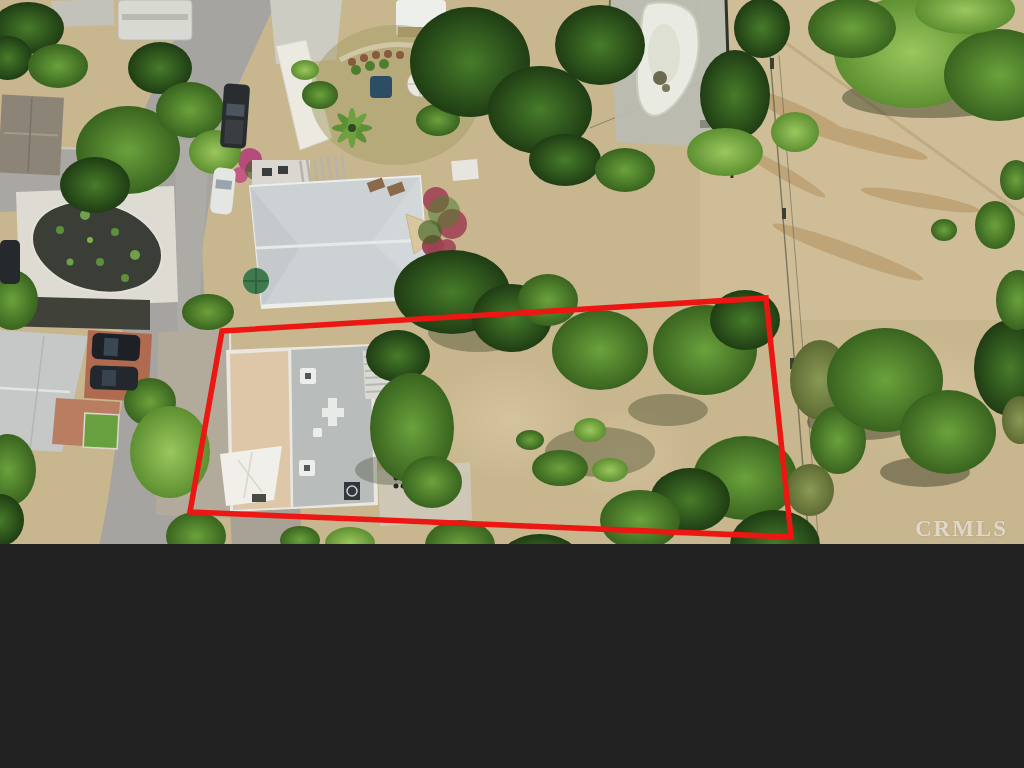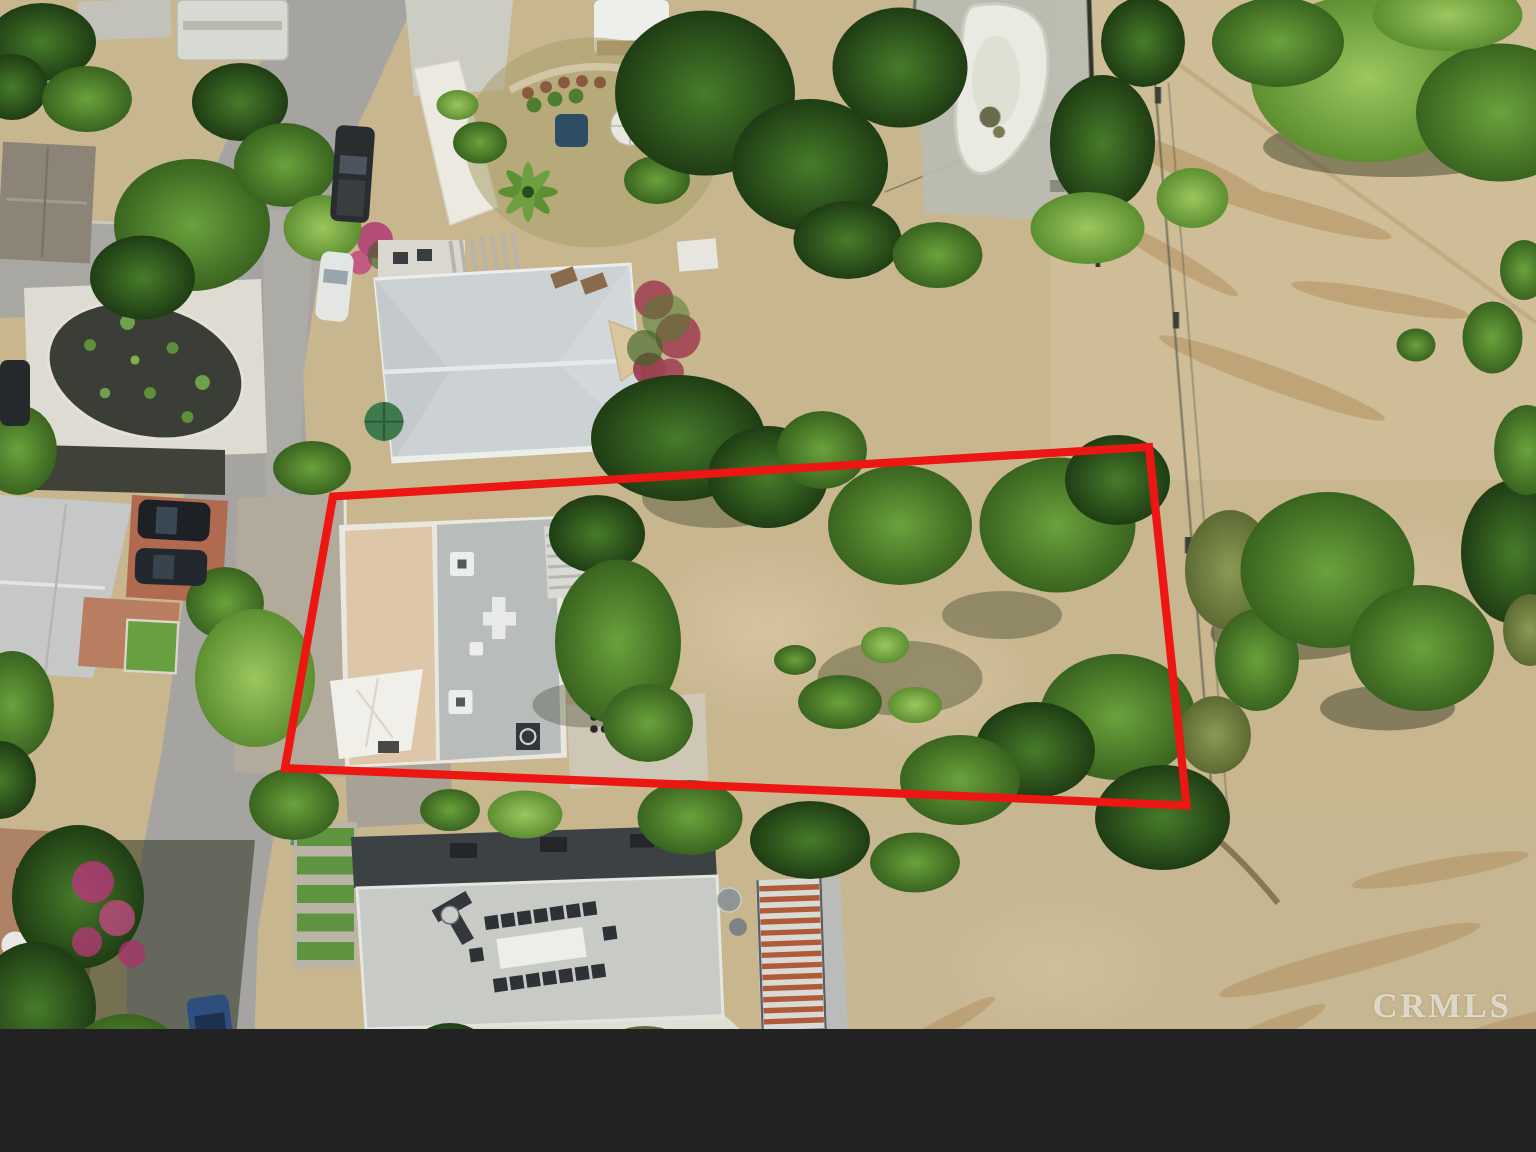--- a/index.html
+++ b/index.html
@@ -1,17 +1,17 @@
 <!DOCTYPE html>
 <html style="--c-boundary: #ec1612; --c-watermark: rgba(255,255,255,0.58); --c-dirt: #c8b68f; --c-road: #a5a4a0; --c-roof_gray: #ccd2d3; --c-roof_tan: #ddc7a8; --c-tree_dark: #2f551d; --c-tree_mid: #4c7c2b; --c-tree_light: #7fb04a;"><head>
 <meta charset="utf-8">
 <style>
   html,body{margin:0;padding:0;background:#222;}
   .stage{
-    position:relative;width:1024px;height:686px;overflow:hidden;
+    position:relative;width:1024px;height:544px;overflow:hidden;
     font-family:"Liberation Sans",sans-serif;background:#c8b68f;
   }
   .stage svg{position:absolute;left:0;top:0;}
   .watermark{
     position:absolute;right:16px;bottom:2px;
     font-family:"Liberation Serif",serif;
     font-size:23px;letter-spacing:2px;font-weight:bold;
     color:var(--c-watermark,rgba(255,255,255,.58));
     text-shadow:0 0 2px rgba(120,110,80,.35);
     user-select:none;

